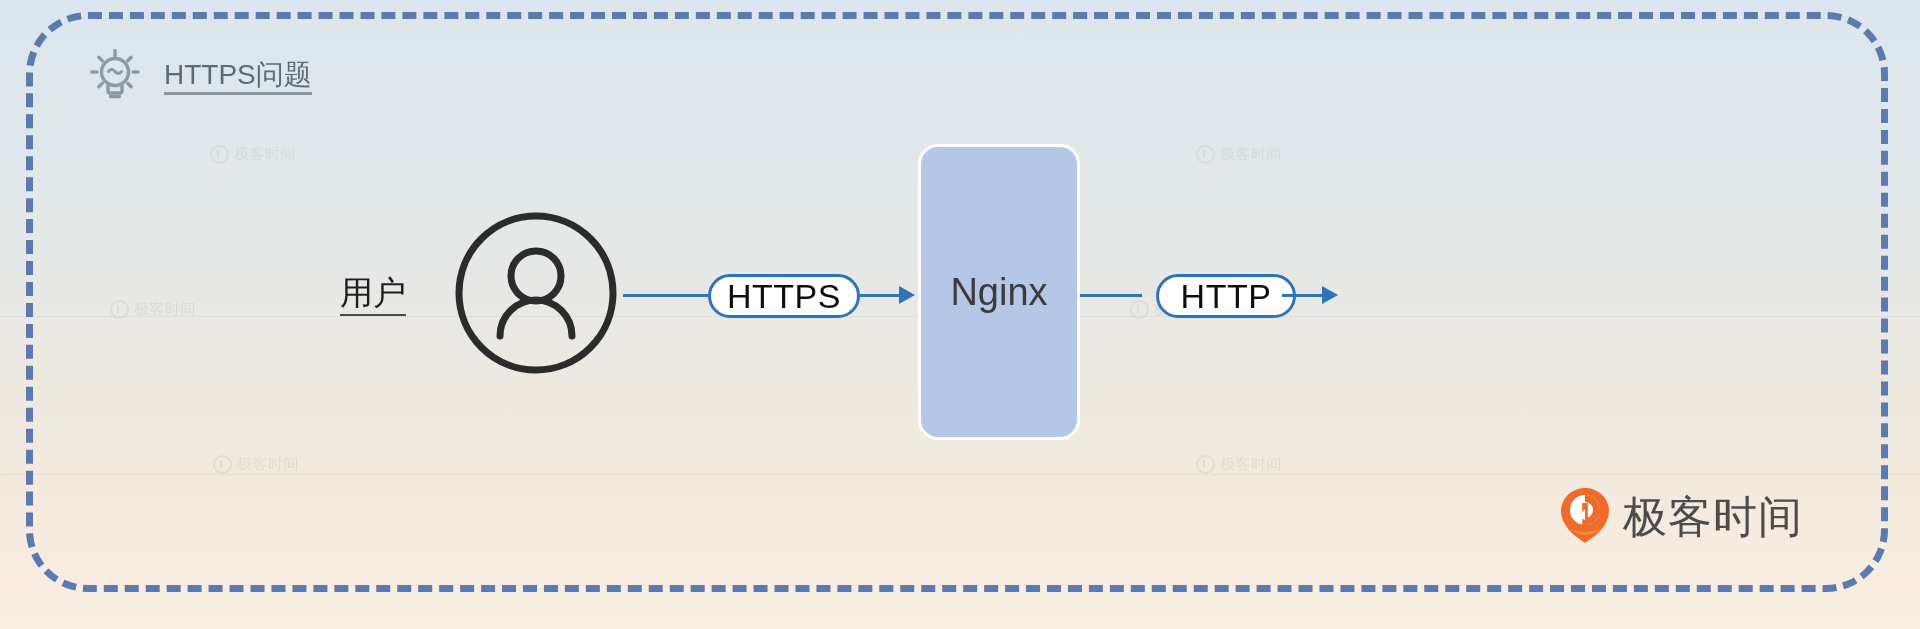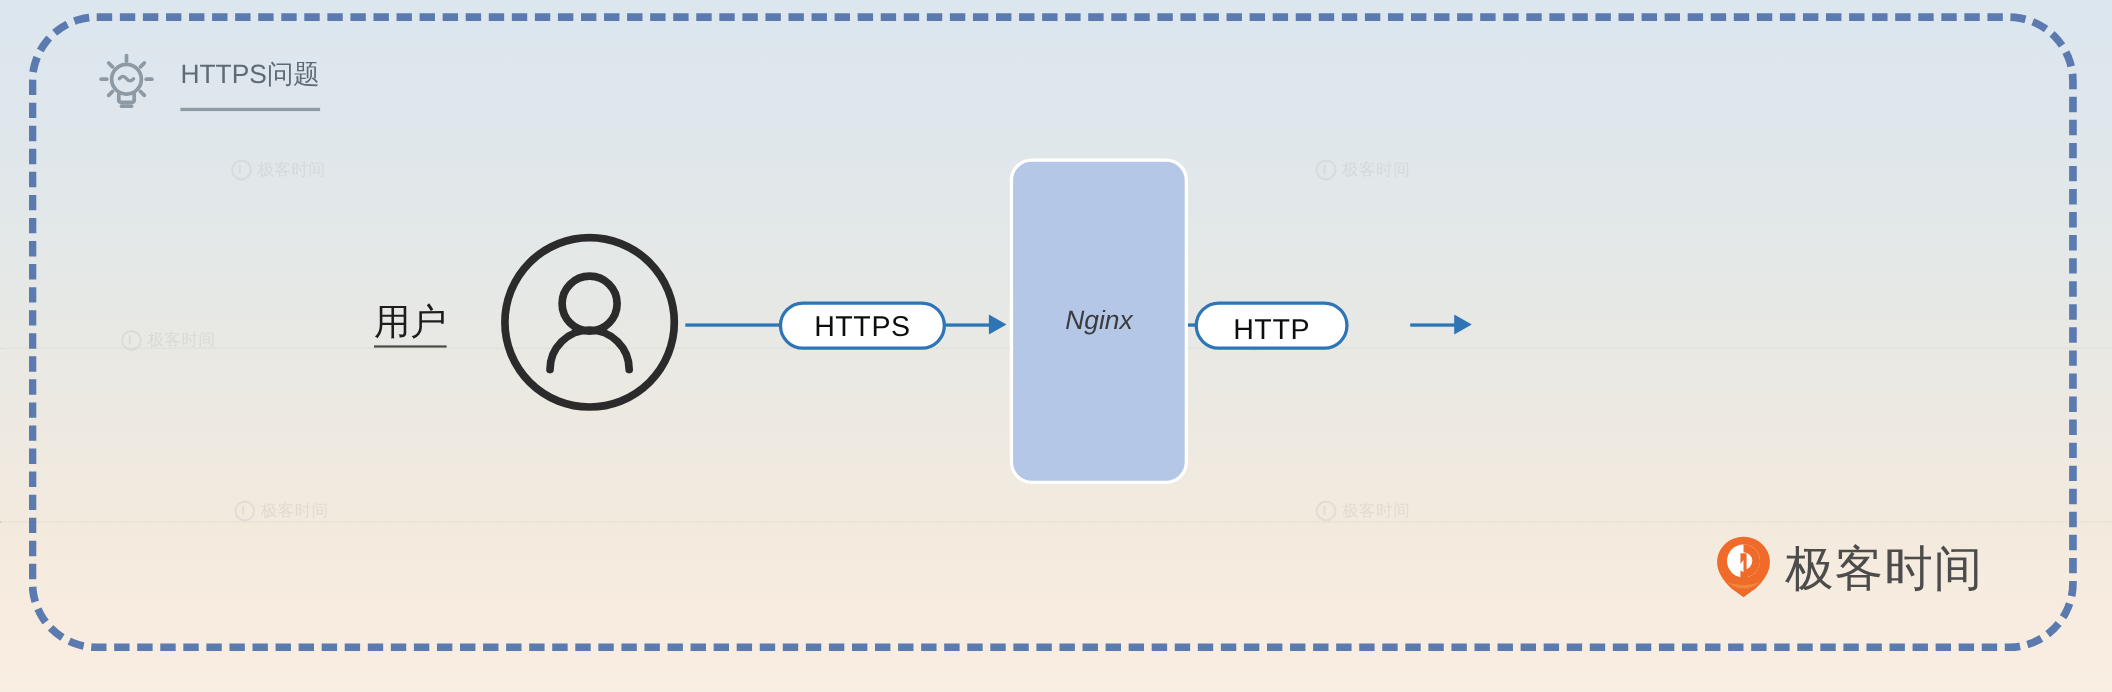--- a/index.html
+++ b/index.html
@@ -77,24 +77,24 @@
   
   .title-row {
     position: absolute;
     left: 84px;
     top: 44px;
     display: flex;
     align-items: center;
     gap: 18px;
   }
   .title-text {
-    font-size: 24px;
+    font-size: 28px;
     color: #5f6b74;
     border-bottom: 3px solid #8d9aa4;
-    padding-bottom: 16px;
+    padding-bottom: 0;
     line-height: 1.15;
     white-space: nowrap;
     text-align: center;
   }
 
   
   .user-label {
     position: absolute;
     left: 340px;
     top: 275px;
@@ -114,24 +114,23 @@
 
   
   .node-box {
     position: absolute;
     box-sizing: border-box;
     border-radius: 20px;
     border: 3px solid #ffffff;
     display: flex;
     align-items: center;
     justify-content: center;
-    font-size: 24px;
+    font-size: 38px;
     color: #3b3b3b;
     text-align: center;
-    font-style: italic;
   }
   #node-nginx {
     left: 918px;
     top: 144px;
     width: 162px;
     height: 296px;
     background: #b4c7e7;
   }
   #node-mirror {
     left: 1355px;
@@ -158,34 +157,33 @@
   .pill {
     position: absolute;
     box-sizing: border-box;
     background: #ffffff;
     border: 3px solid #2e75b6;
     border-radius: 30px;
     height: 44px;
     display: flex;
     align-items: center;
     justify-content: center;
-    font-size: 26px;
+    font-size: 34px;
     color: #0d0d0d;
     letter-spacing: .5px;
   }
   #pill-https {
     left: 708px;
     top: 274px;
     width: 152px;
   }
   #pill-http {
-    left: 1086px;
+    left: 1156px;
     top: 274px;
     width: 140px;
-    align-items: flex-end;
   }
 
   
   .brand {
     position: absolute;
     left: 1560px;
     top: 487px;
     display: flex;
     align-items: center;
     gap: 13px;

